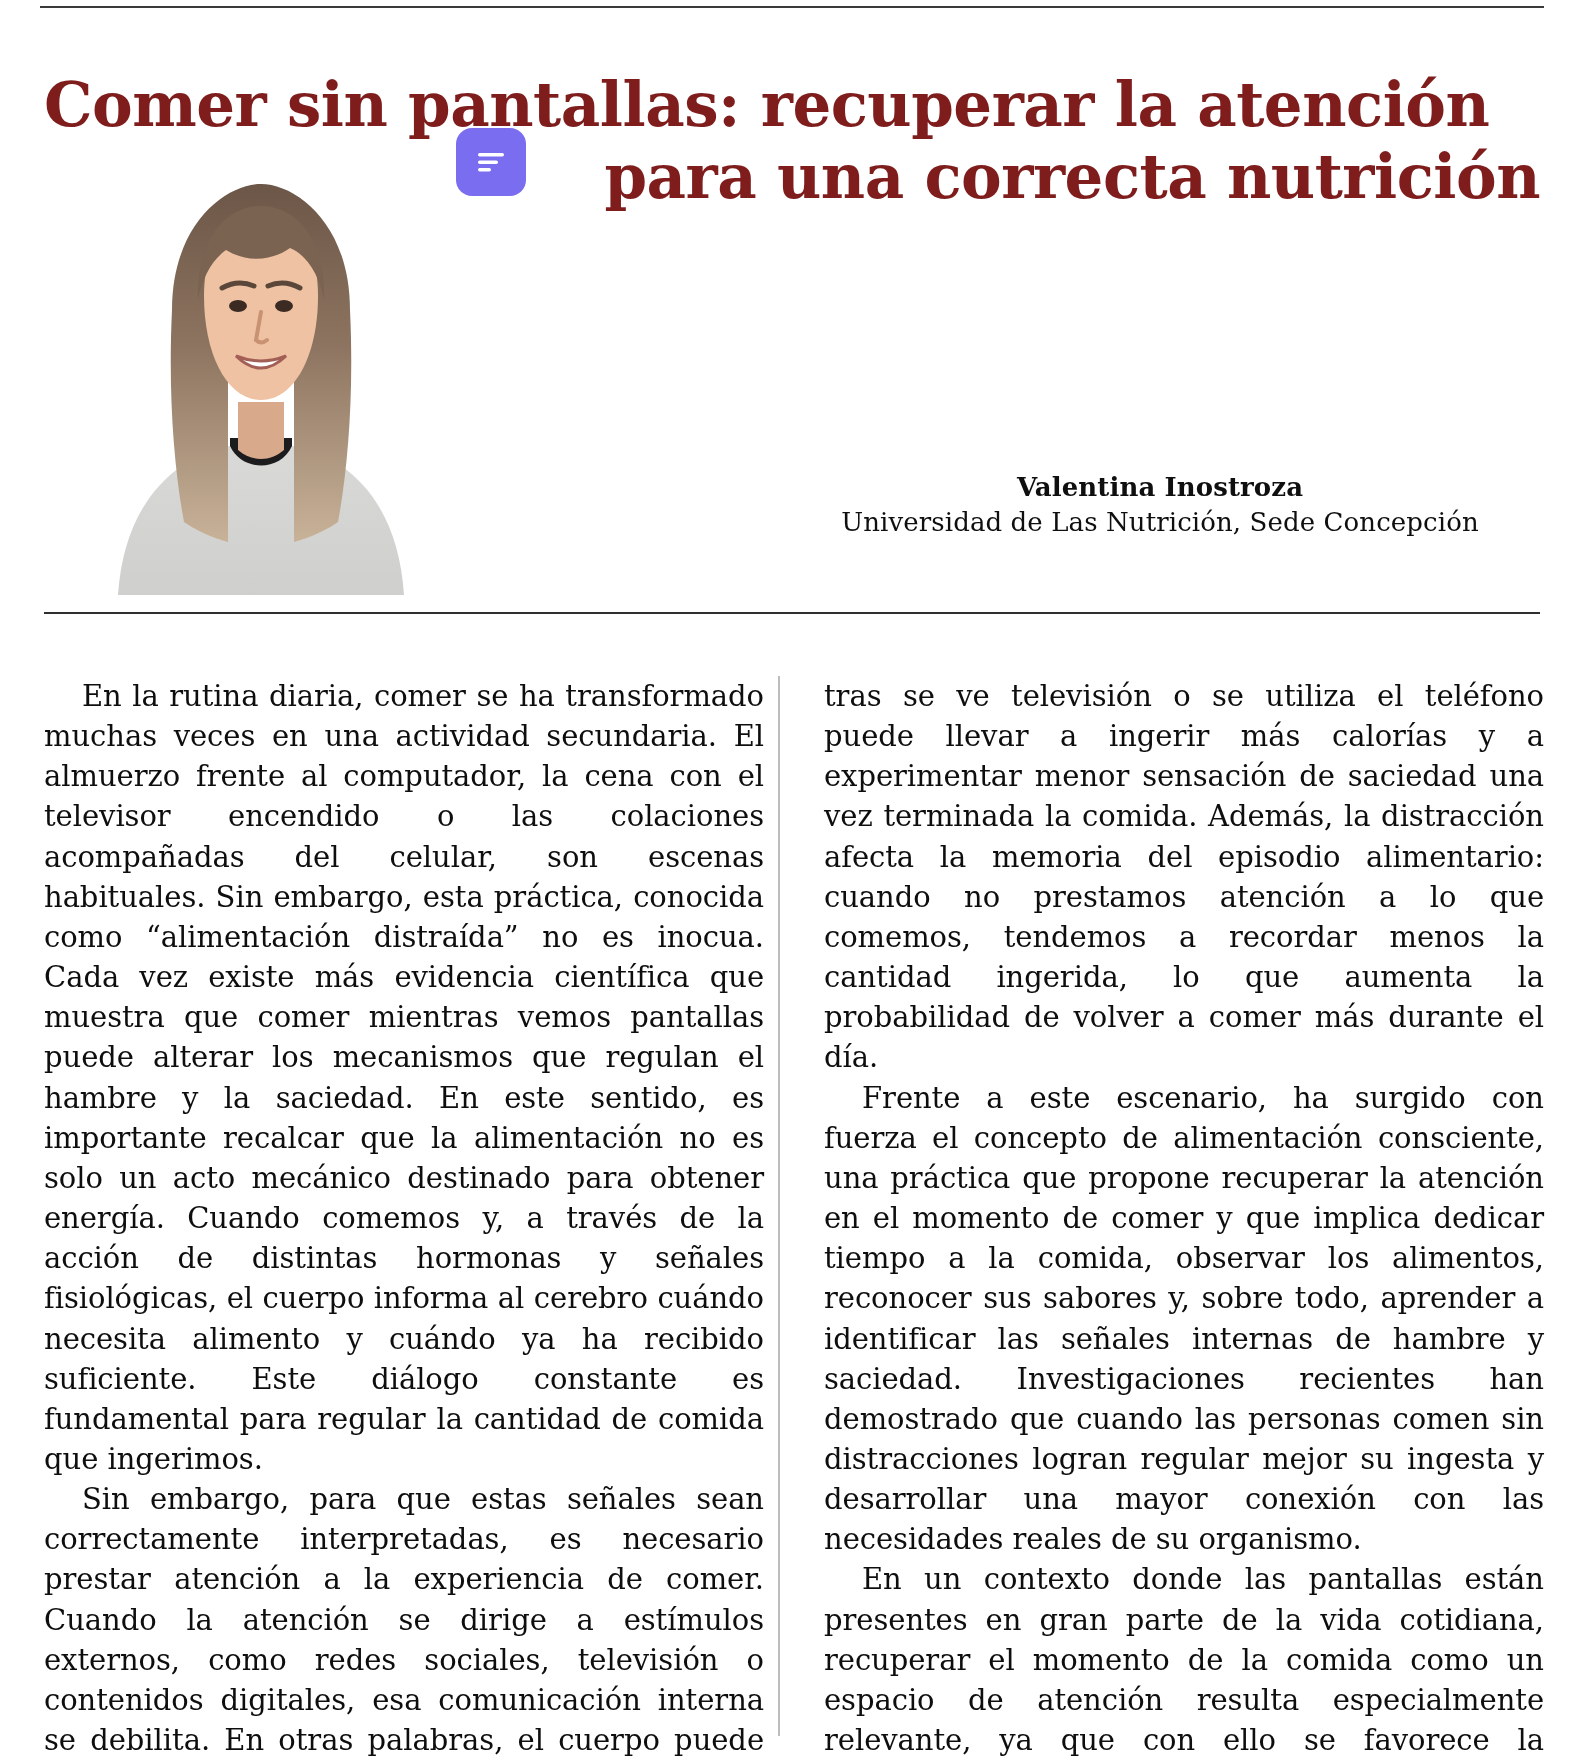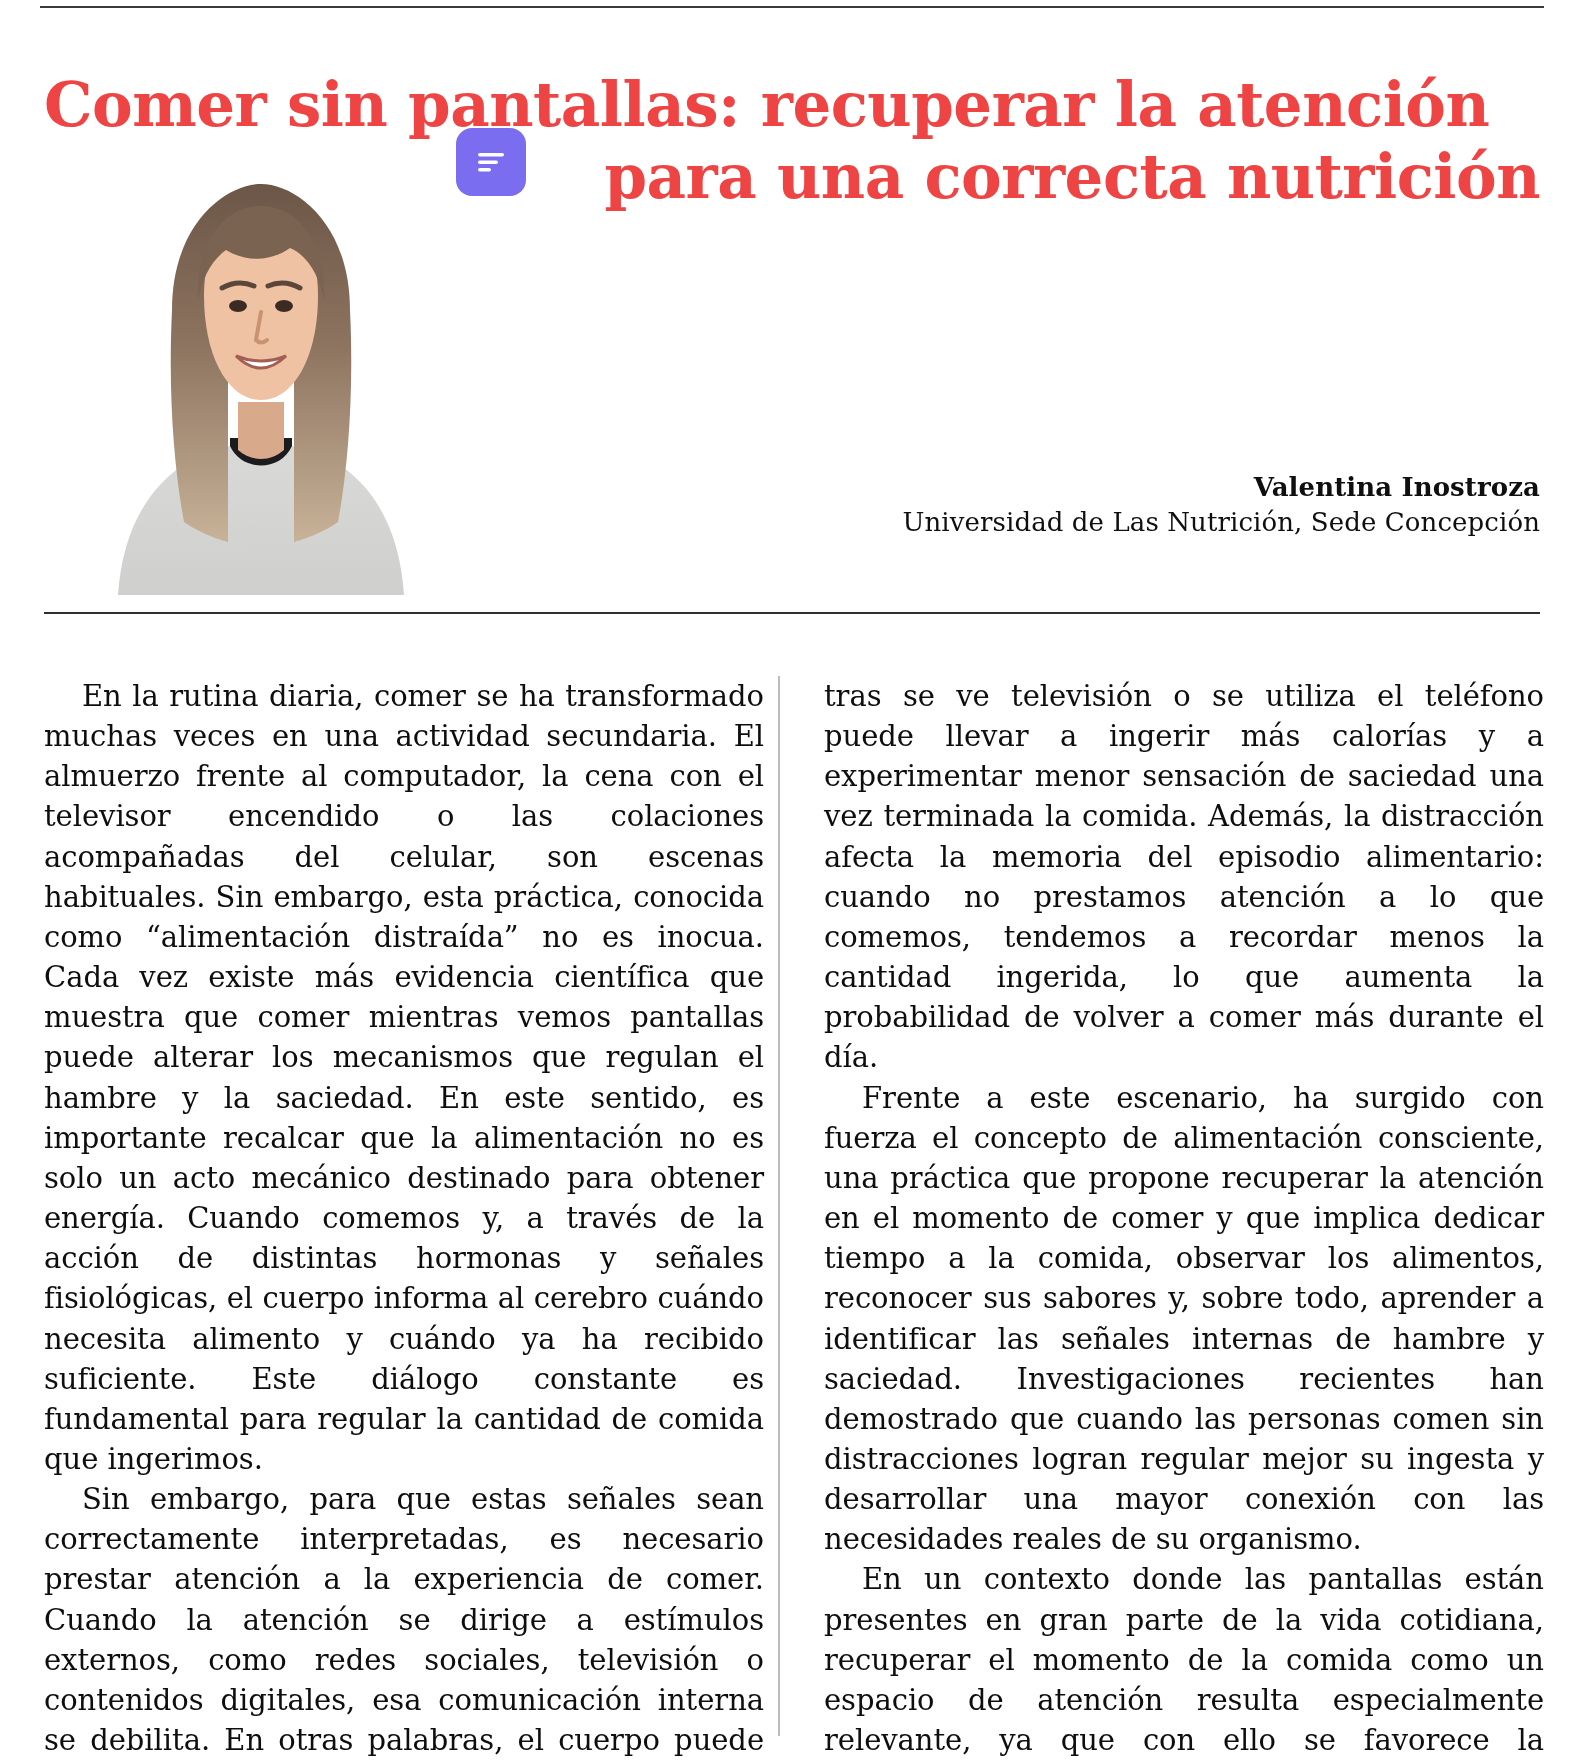--- a/index.html
+++ b/index.html
@@ -35,21 +35,21 @@
   .headline {
     position: absolute;
     top: 28px;
     left: 44px;
     width: 1496px;
     font-family: "DejaVu Serif", serif;
     font-weight: 700;
     font-size: 61px;
     line-height: 1.18;
     letter-spacing: -0.5px;
-    color: #ef4444;
+    color: #7f1d1d;
   }
   .headline .line1 { display: block; text-align: left; }
   .headline .line2 { display: block; text-align: right; }
 
   
   .badge {
     position: absolute;
     top: 128px;
     left: 456px;
     width: 70px;
@@ -73,21 +73,21 @@
     overflow: hidden;
   }
   .portrait svg { display: block; }
 
   
   .byline {
     position: absolute;
     top: 470px;
     right: 44px;
     width: 760px;
-    text-align: right;
+    text-align: center;
     font-family: "DejaVu Serif", serif;
     color: #0f0f0f;
   }
   .byline .name {
     font-weight: 700;
     font-size: 26px;
     line-height: 1.34;
     letter-spacing: 0.1px;
   }
   .byline .role,

